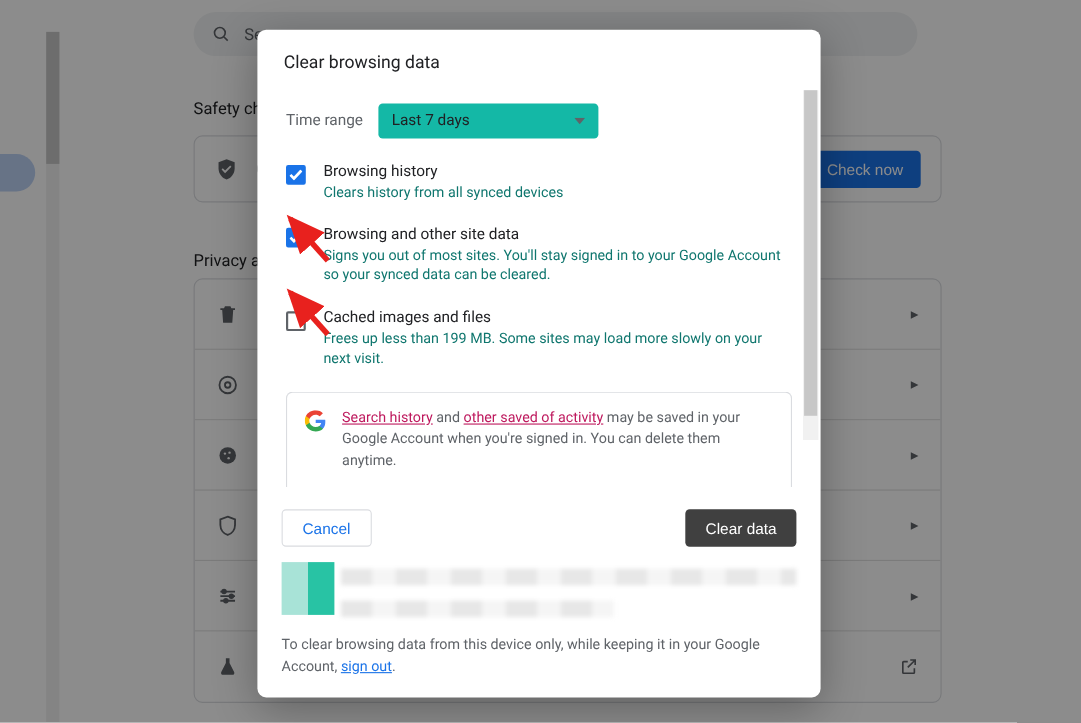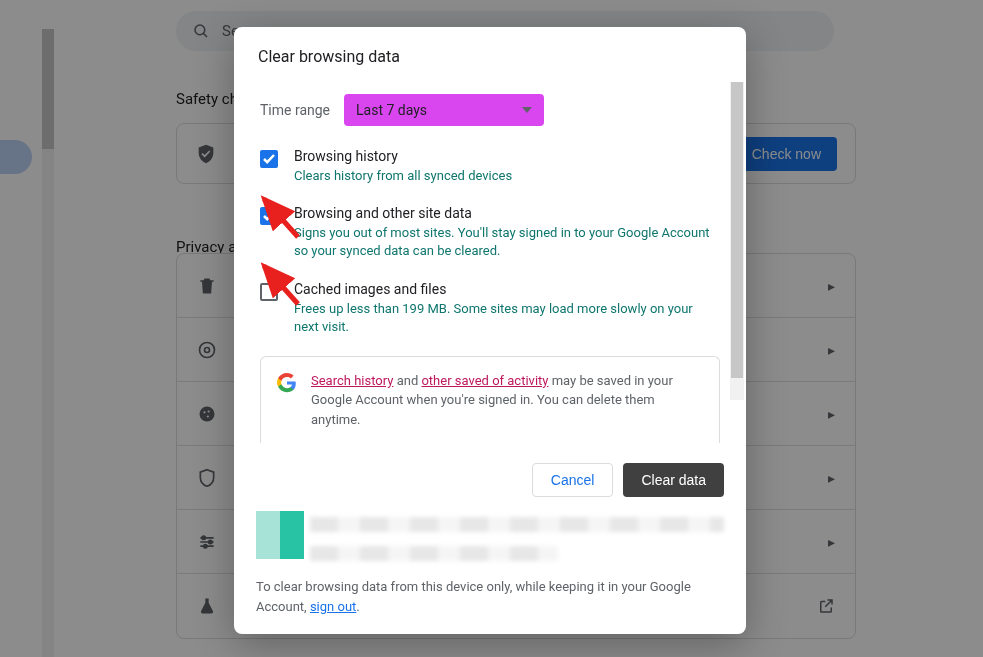--- a/index.html
+++ b/index.html
@@ -172,21 +172,21 @@
       gap: 14px;
       padding: 14px 4px 12px;
     }
     .time-label {
       color: #5f6368;
       font-size: 14px;
     }
     .select {
       flex: 0 0 200px;
       height: 32px;
-      background: #d946ef;
+      background: #14b8a6;
       border-radius: 4px;
       display: flex;
       align-items: center;
       justify-content: space-between;
       padding: 1px 12px;
       font-size: 14px;
       color: #202124;
       cursor: pointer;
     }
     .red-box {
@@ -230,21 +230,21 @@
       align-items: flex-start;
       font-size: 13px;
       color: #5f6368;
       line-height: 1.5;
       border-bottom: none;
     }
     .info-box .link { color: #be185d; text-decoration: underline; cursor: pointer; }
     .g-logo { flex-shrink: 0; margin-top: 2px; }
     .actions {
       display: flex;
-      justify-content: flex-end;
+      justify-content: space-between;
       gap: 10px;
       padding: 20px 22px 2px;
     }
     .btn-text {
       background: #fff;
       color: #1a73e8;
       border: 1px solid #dadce0;
       padding: 8px 18px;
       border-radius: 4px;
       font-size: 14px;
@@ -305,21 +305,21 @@
     <div style="display:flex;align-items:center;gap:16px;">
       <svg width="22" height="22" viewBox="0 0 24 24" fill="#5f6368">
           <path d="M12 2l8 3v6c0 5-3.4 9.4-8 11-4.6-1.6-8-6-8-11V5l8-3z"></path>
           <path fill="#fff" d="M10.5 13.2l-2.3-2.3-1.2 1.3 3.5 3.5 6.3-6.3-1.2-1.3z"></path>
         </svg>
       <span style="color:#5f6368">C</span>
     </div>
     <button class="btn-primary-bg">Check now</button>
   </div>
 
-  <div class="section-title" style="top:238px">Privacy a</div>
+  <div class="section-title" style="top:228px">Privacy a</div>
 
   <div class="card rows-card">
     <div class="row">
       <div class="row-left">
         <svg width="20" height="20" viewBox="0 0 24 24" fill="#5f6368">
             <path d="M6 7h12l-1 14H7L6 7zm3-4h6l1 2h4v2H4V5h4l1-2z"></path>
           </svg>
         <span>C</span>
       </div>
       <span class="chev">▸</span>

